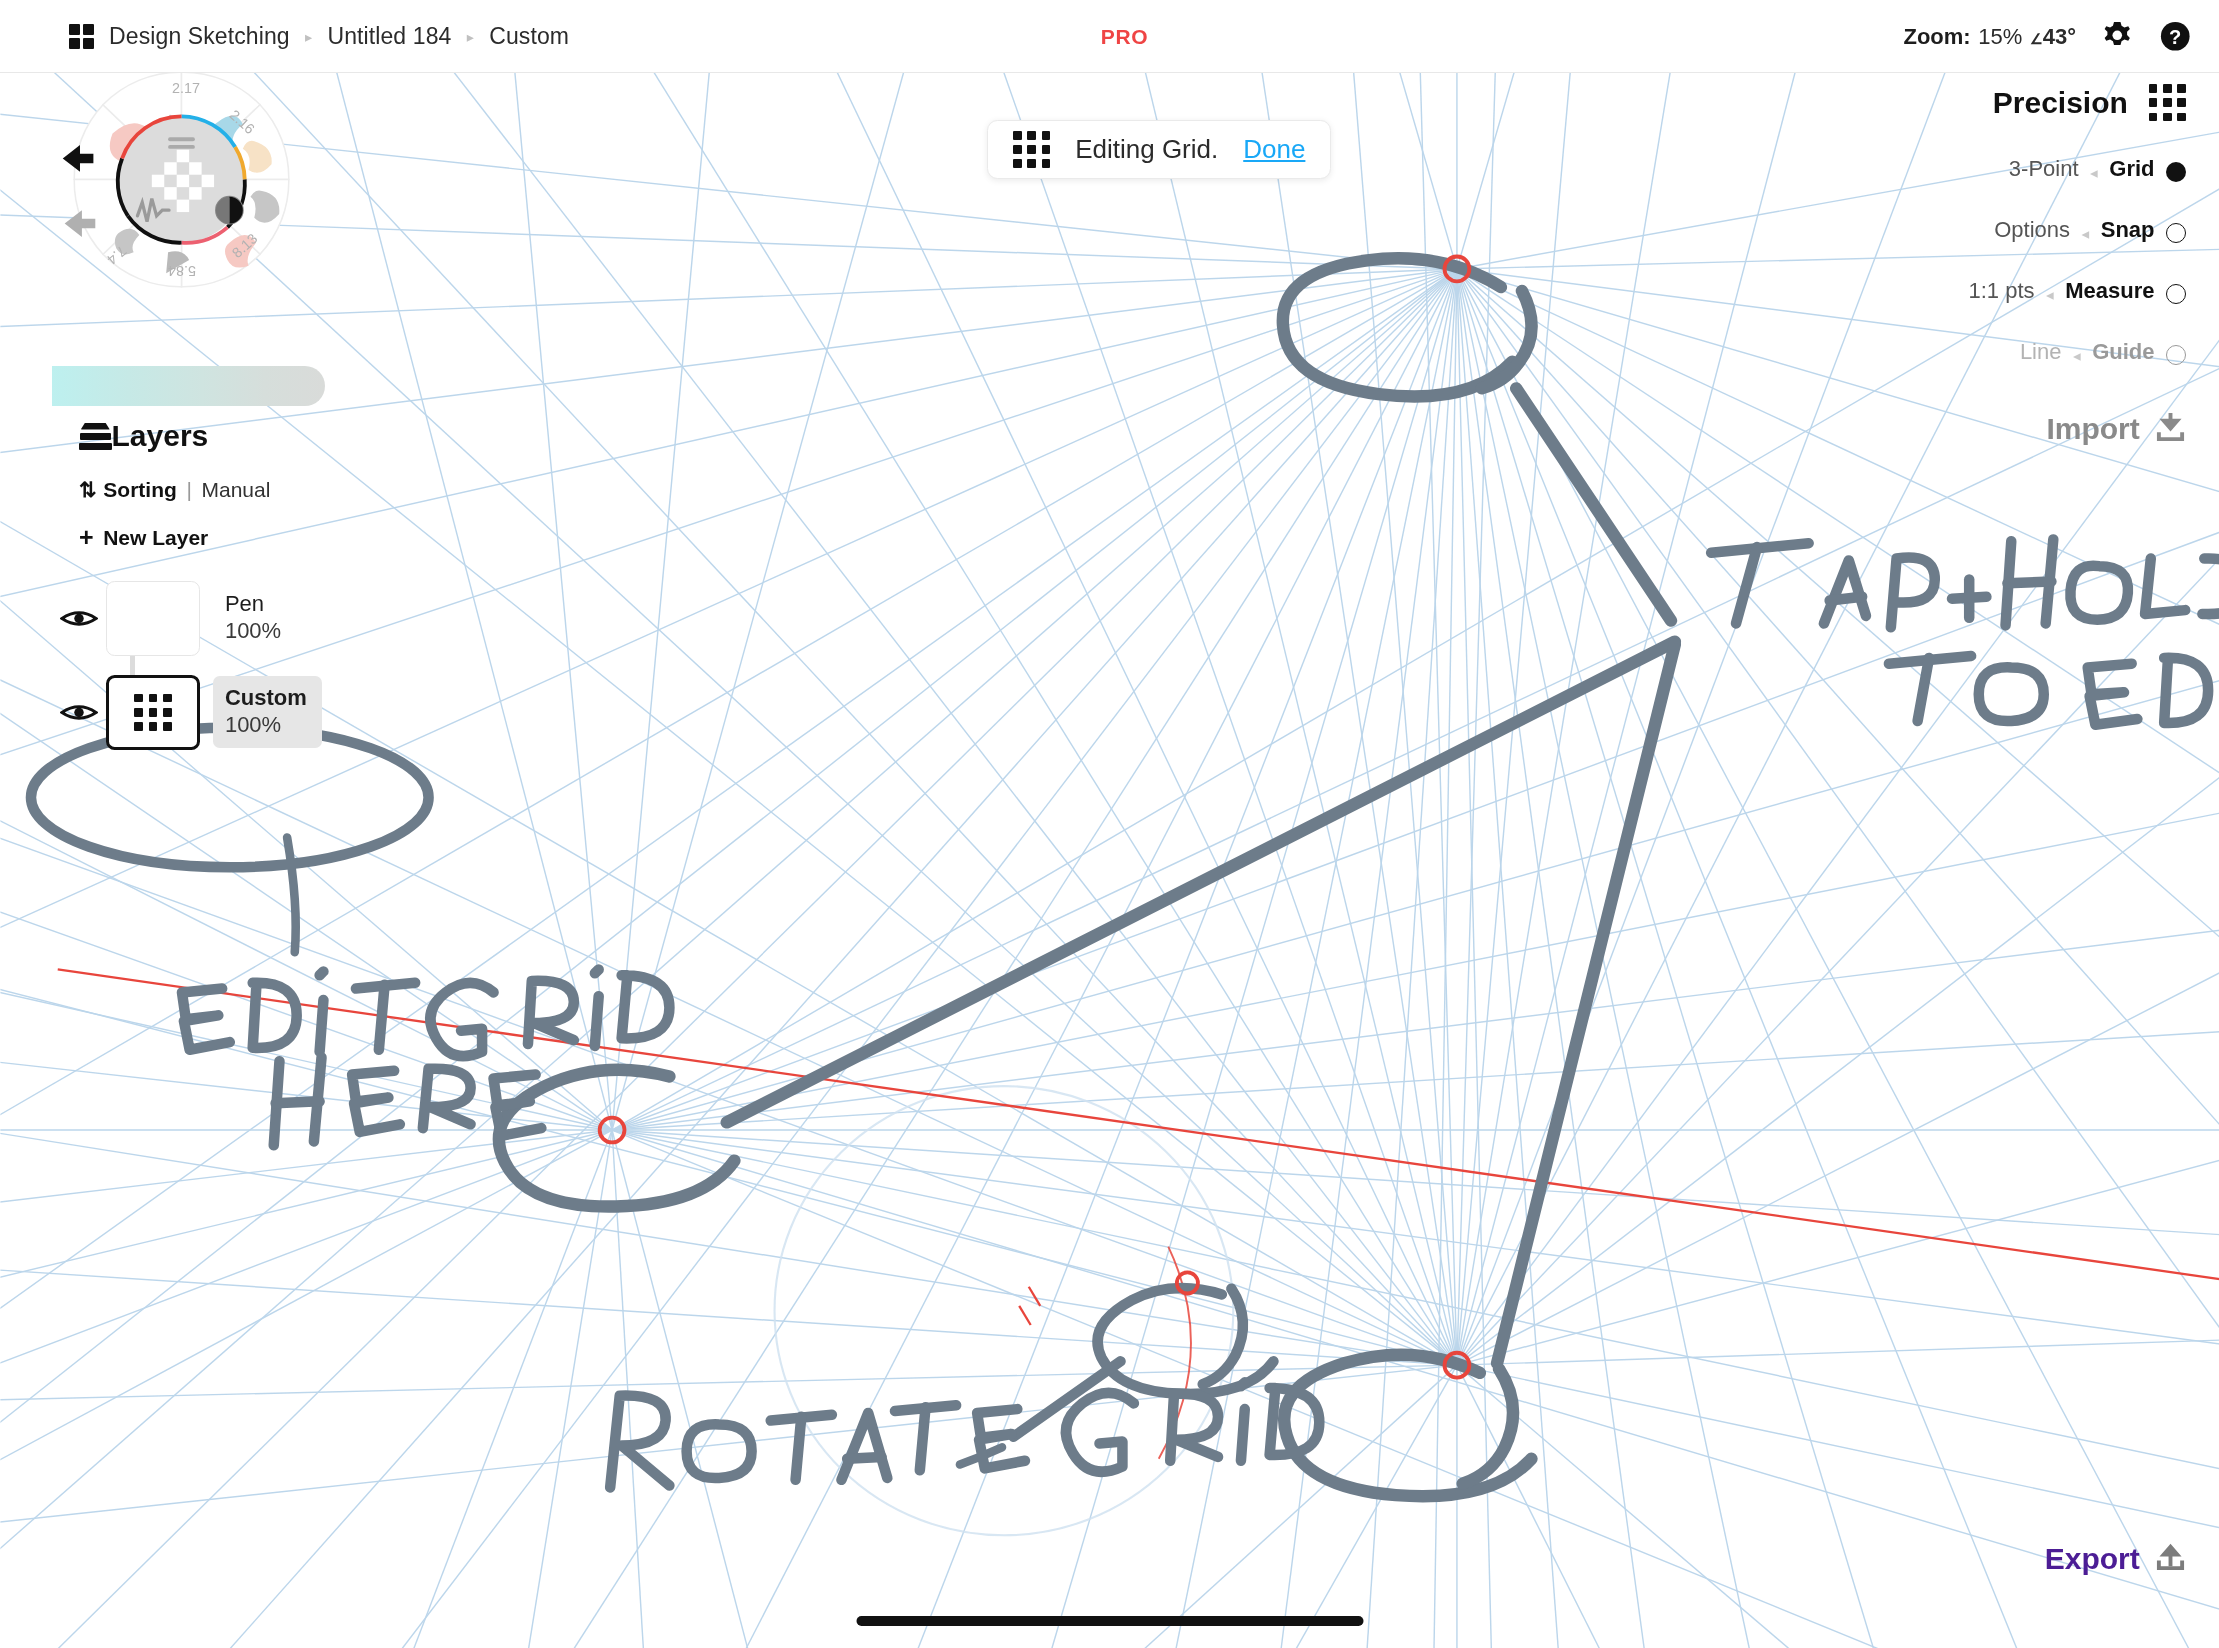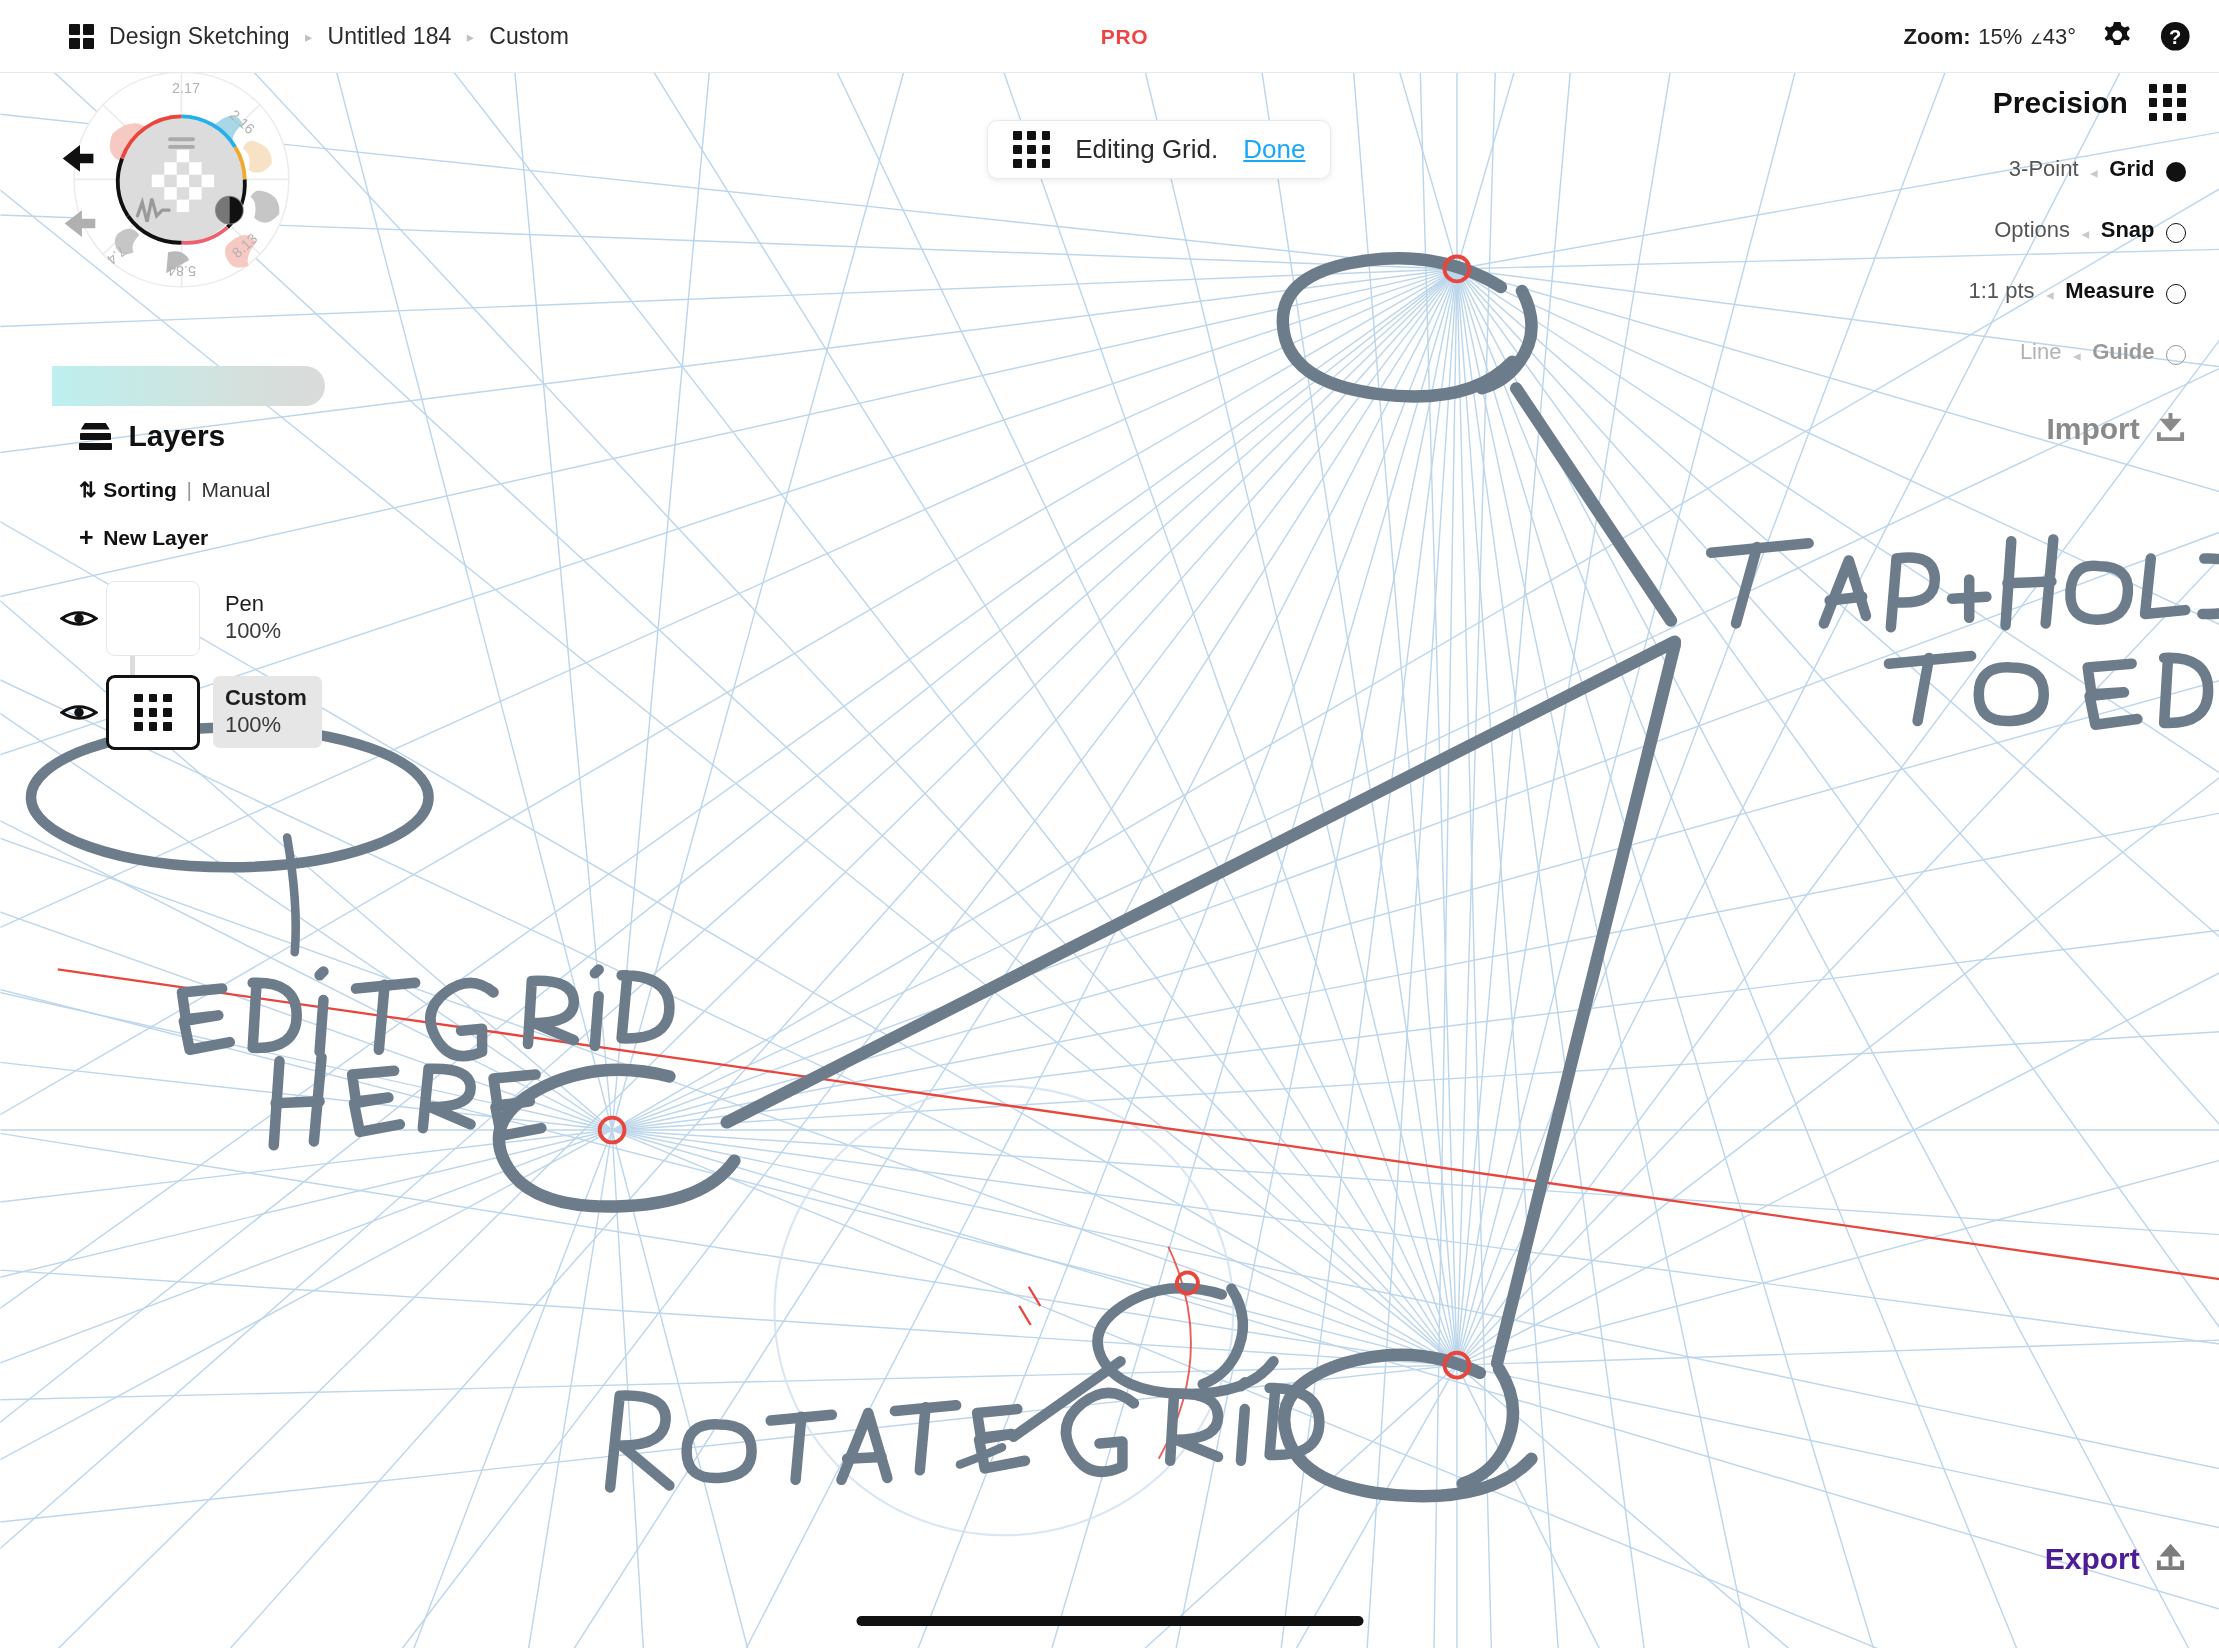--- a/index.html
+++ b/index.html
@@ -21,41 +21,41 @@
   .grid-glyph i { display:block; width:10.5px; height:10.5px; background:#111; border-radius:1px; }
   .crumb { font-size:23px; color:#2b2b2b; letter-spacing:0.1px; }
   .crumb-sep { font-size:14.3px; color:#c0c0c0; }
   .tb-center { position:absolute; left:0; top:0; width:2220px; height:73px;
                display:flex; align-items:center; justify-content:center; pointer-events:none; }
   .pro-badge { font-size:21px; font-weight:bold; color:#ef4444; letter-spacing:0.6px; pointer-events:auto;margin-left:29px; }
   .tb-right { position:absolute; right:29px; top:0; height:73px; display:flex; align-items:center; gap:25px; }
   .zoom-wrap { font-size:22px; color:#1d1d1d; display:flex; align-items:baseline; gap:7.6px; }
   .zoom-lbl { font-weight:bold; }
   .zoom-val { font-weight:normal; color:#2b2b2b; }
-  .zoom-ang { font-weight:normal; color:#2b2b2b; }
+  .zoom-ang { font-weight:bold; color:#2b2b2b; }
   .ang-mark { font-size:14.3px; }
   .ic-btn { width:32.5px; height:32.5px; display:flex; align-items:center; justify-content:center; }
 
   
   #canvas { position:absolute; left:0; top:73px; width:2220px; height:1576px; overflow:hidden; background:#fff; }
   #canvas svg { position:absolute; left:0; top:0; }
 
   
   #wheel { position:absolute; left:57px; top:55px; width:249px; height:249px; z-index:30; }
 
   
   #slider {
     position:absolute; left:52px; top:366px; width:273px; height:40px;
     border-radius:0 20px 20px 0; z-index:30;
     background:linear-gradient(to right,#bdf0ef 0%,#c6e9e6 28%,#cfe4e0 55%,#d6dedb 78%,#d9dbd9 100%);
   }
 
   
   #layers { position:absolute; left:52px; top:406px; width:449px; z-index:30; }
-  .lay-head { display:flex; align-items:center; gap:17px; margin-top:13.4px; margin-left:27px; }
+  .lay-head { display:flex; align-items:center; margin-top:13.4px; margin-left:27px; }
   .stack-ic { width:32.5px; height:27px; display:flex; flex-direction:column; justify-content:space-between; }
   .stack-ic b { display:block; height:6.7px; background:#111; border-radius:1px; }
   .stack-ic b:nth-child(1){ width:29px; margin:0 auto; clip-path:polygon(14% 0,86% 0,100% 100%,0 100%); }
   .stack-ic b:nth-child(2){ width:31px; margin:0 auto; }
   .stack-ic b:nth-child(3){ width:32.5px; margin:0 auto; }
   .lay-title { font-size:30px; font-weight:bold; color:#111; }
   .lay-sort { margin-top:25px; margin-left:27px; font-size:21px; color:#333; display:flex; align-items:center; gap:9.6px; }
   .sort-arrows { font-size:21px; font-weight:bold; color:#111; letter-spacing:-2.9px; }
   .sort-key { font-weight:bold; color:#111; }
   .sort-div { color:#999; }

